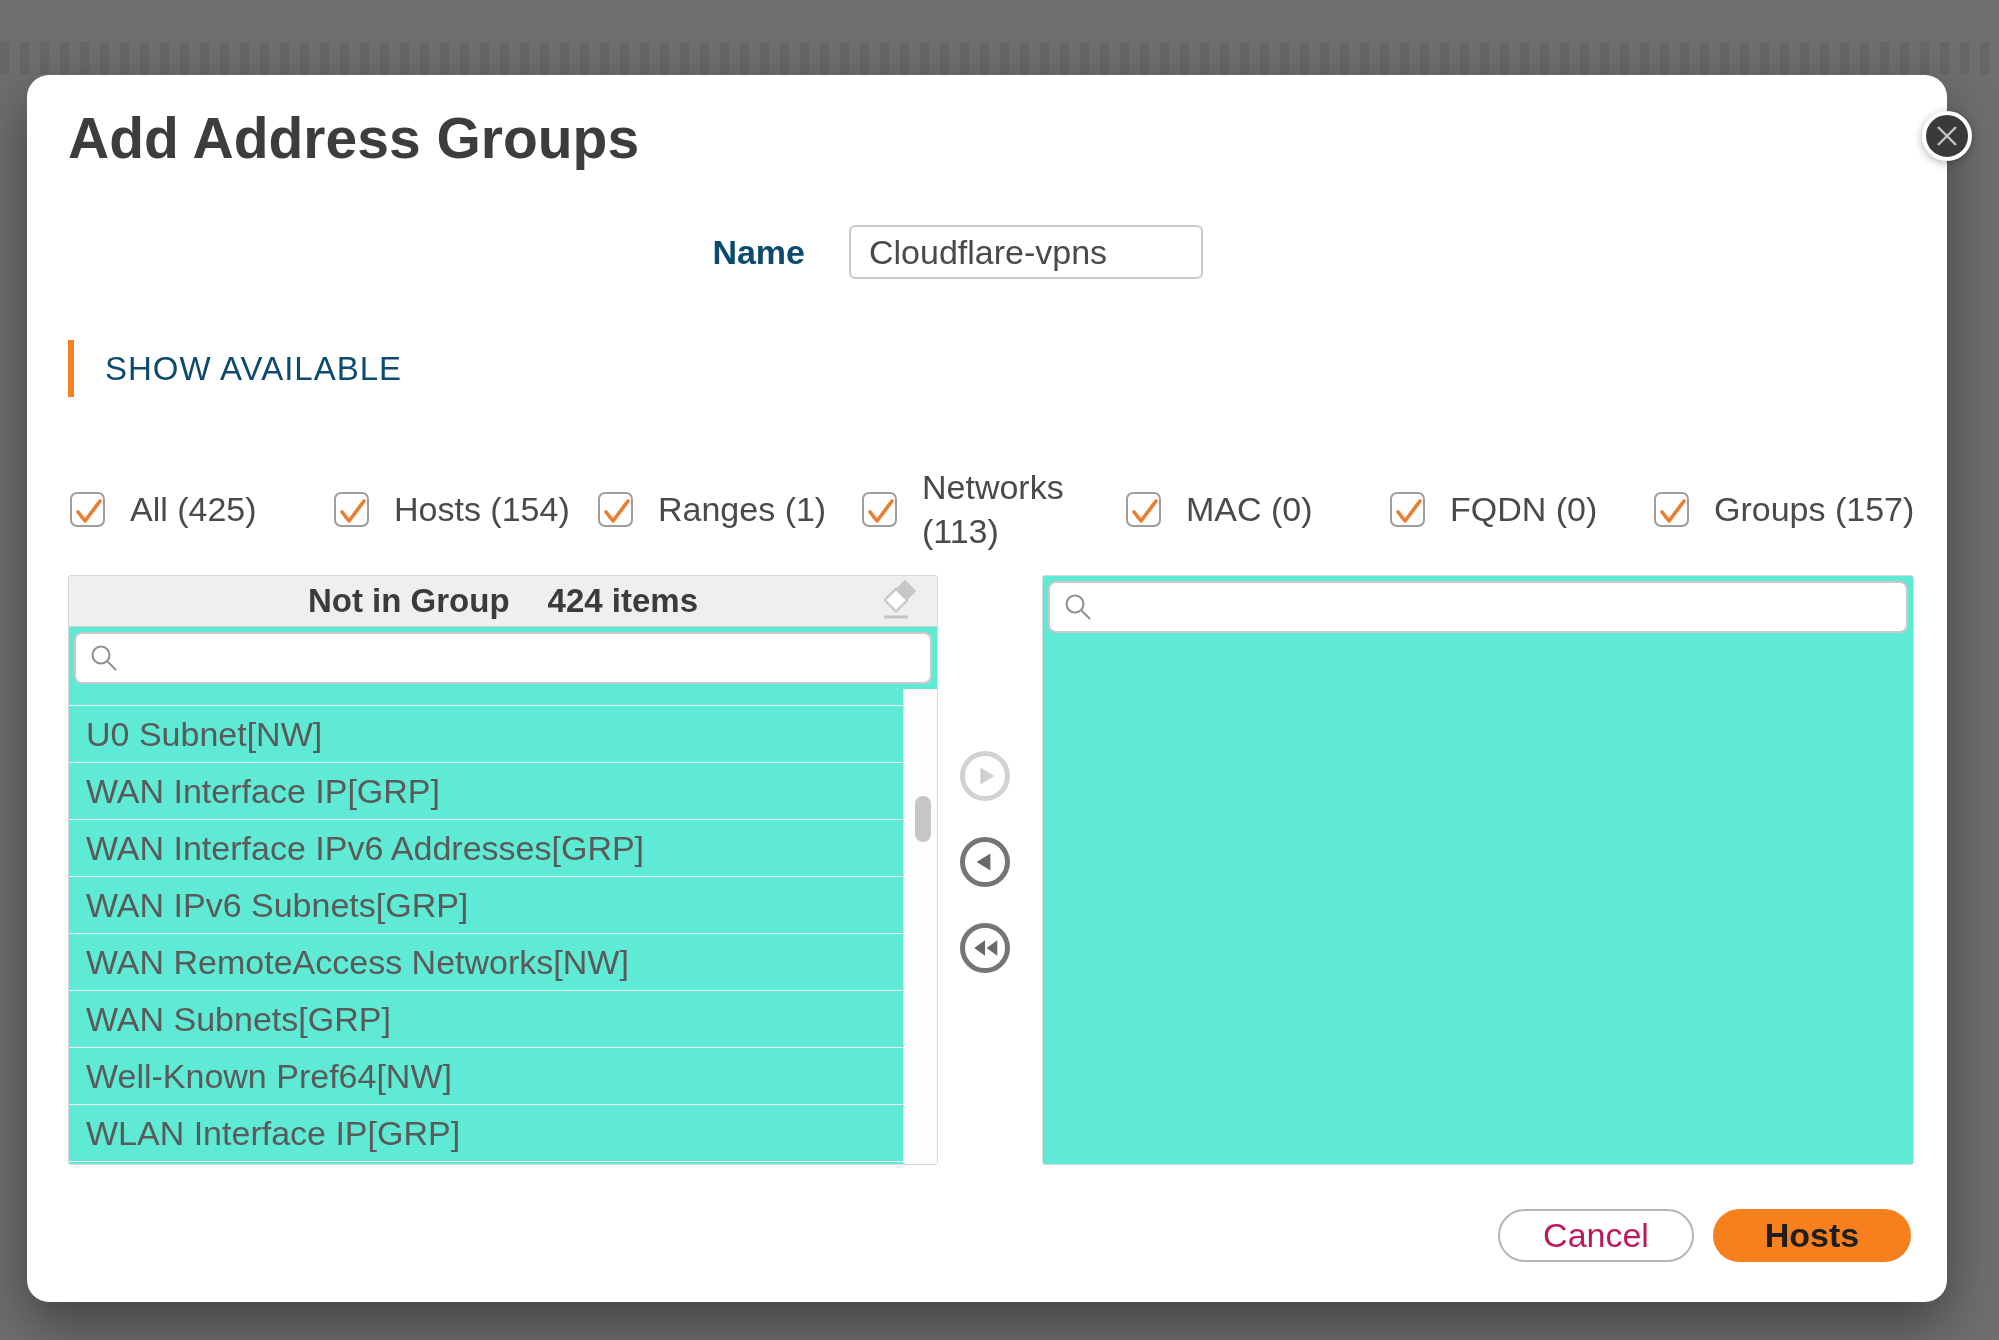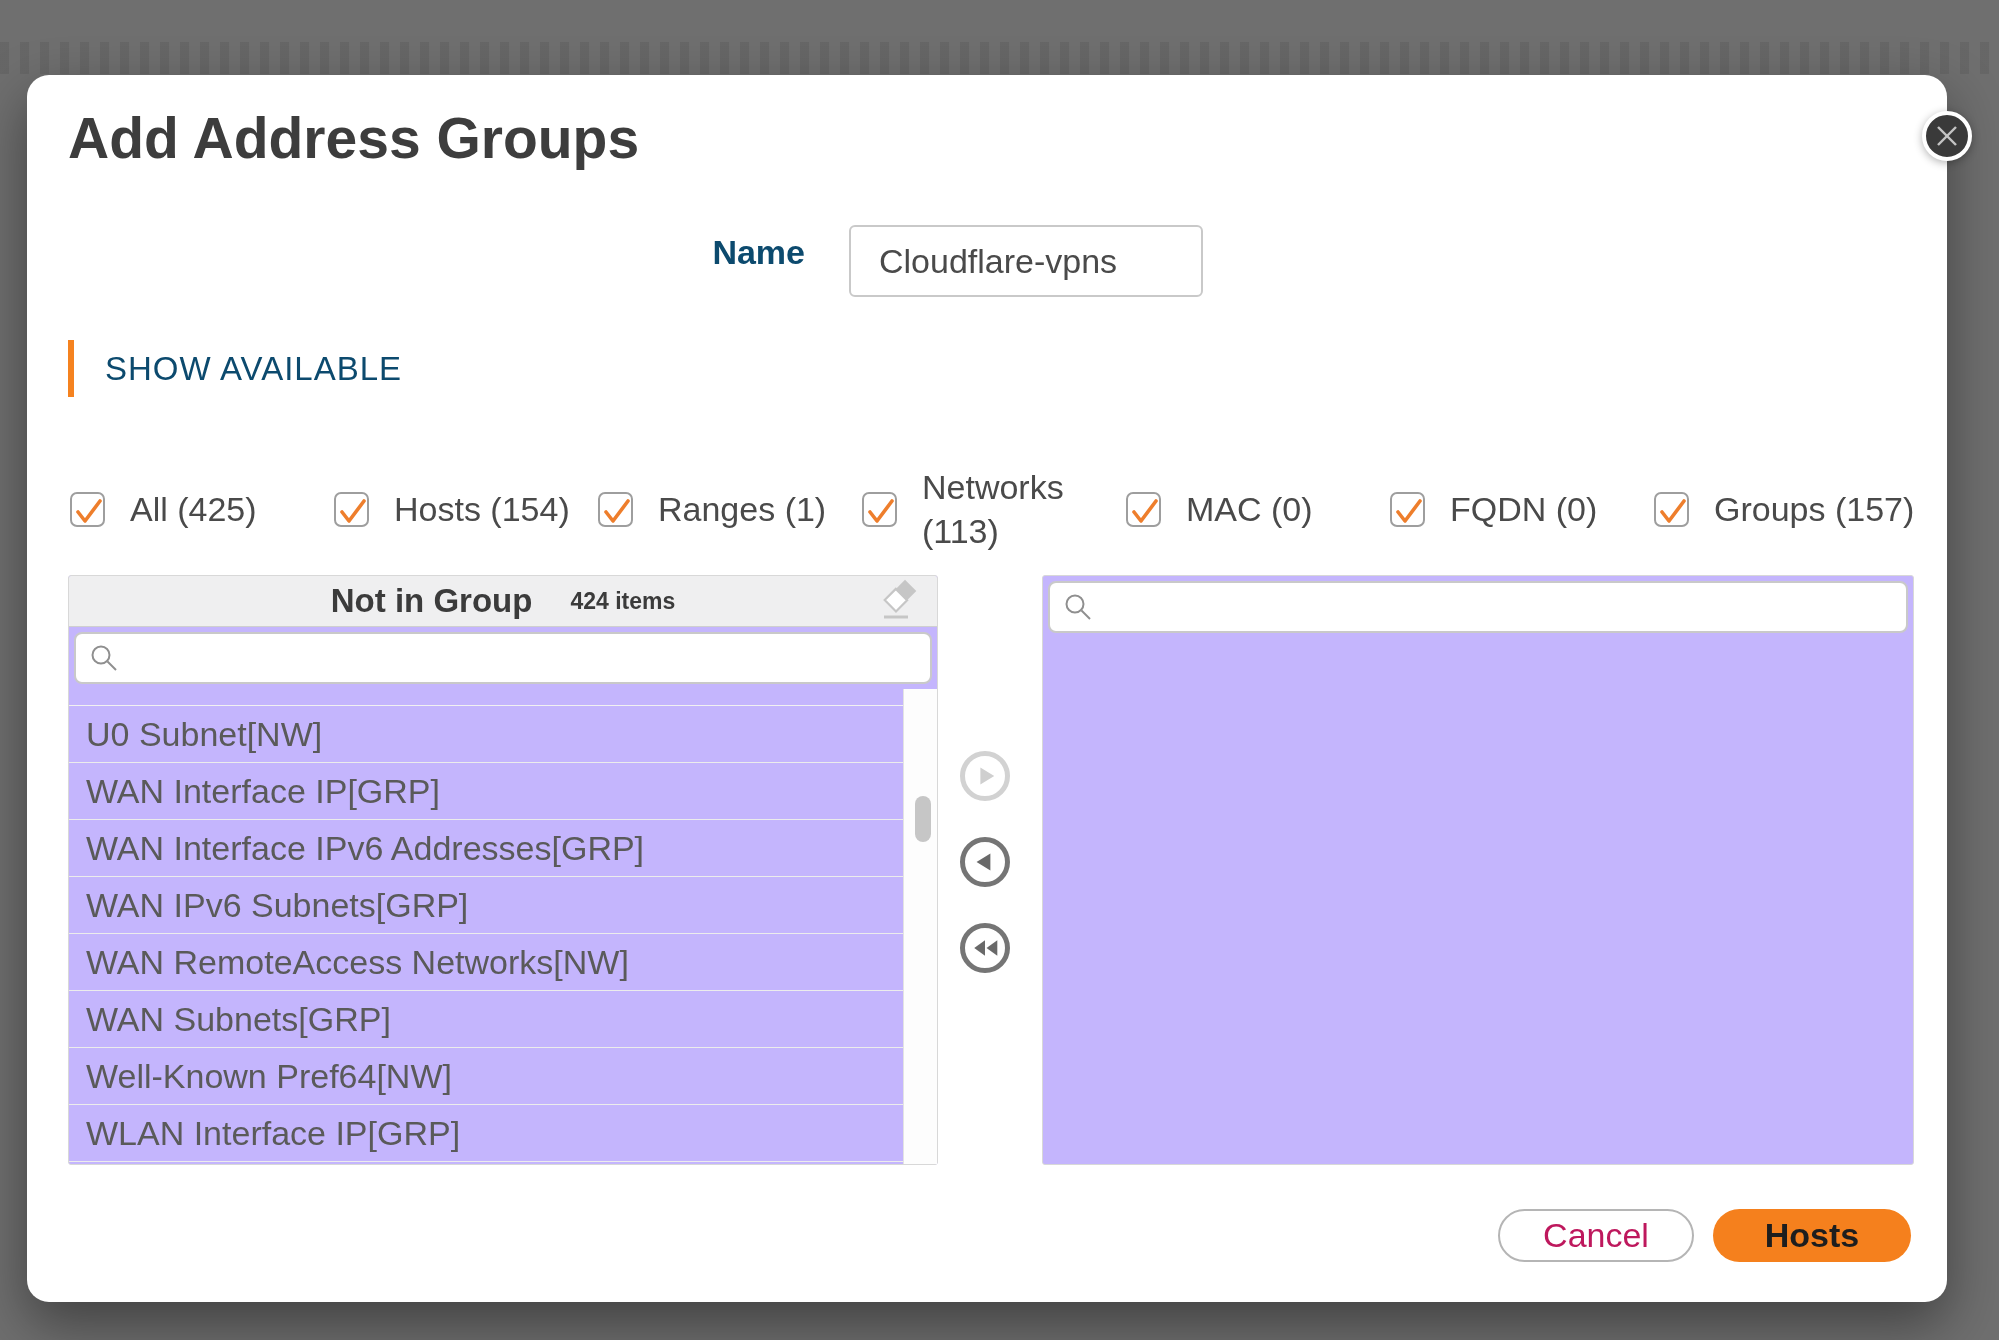--- a/index.html
+++ b/index.html
@@ -32,23 +32,23 @@
     position:absolute;left:41px;top:30px;
     font-size:57px;line-height:66px;font-weight:bold;color:#3d3d3d;
   }
   .name-row{position:absolute;left:0;top:150px;width:1920px;height:55px;}
   .name-label{
     position:absolute;left:580px;width:198px;top:0;height:55px;
     display:flex;align-items:center;justify-content:flex-end;
     font-size:34px;font-weight:bold;color:#0c4a6e;
   }
   .name-input{
-    position:absolute;left:822px;top:0;width:354px;height:72px;
+    position:absolute;left:822px;top:0;width:354px;height:54px;
     border:2px solid #c9c9c9;border-radius:6px;box-sizing:border-box;
-    font-size:34px;color:#4a4a4a;padding:0 28px;outline:none;
+    font-size:34px;color:#4a4a4a;padding:0 18px;outline:none;
     font-family:"Liberation Sans","DejaVu Sans",sans-serif;background:#fff;
   }
   .section-head{
     position:absolute;left:41px;top:265px;height:57px;
     display:flex;align-items:center;
   }
   .section-bar{width:6px;height:57px;background:#f5821f;margin-right:31px;}
   .section-label{font-size:33px;color:#0c4a6e;letter-spacing:1px;}
   .filters{
     position:absolute;left:43px;top:379px;height:110px;width:1870px;
@@ -64,32 +64,32 @@
   }
   .cb svg{position:absolute;left:-2px;top:-1px;}
   .filter-label{
     font-size:34px;color:#4a4a4a;line-height:44px;white-space:pre-line;
   }
   .panels{
     position:absolute;left:41px;top:500px;width:1846px;height:590px;
   }
   .panel{
     position:absolute;top:0;height:590px;box-sizing:border-box;
-    border:1px solid #d8d8d8;border-radius:3px;background:#c4b5fd;
+    border:1px solid #d8d8d8;border-radius:3px;background:#5eead4;
     display:flex;flex-direction:column;
   }
   .panel-left{left:0;width:870px;}
   .panel-right{left:974px;width:872px;}
   .panel-header{
     position:relative;height:50px;flex:none;background:#efeff0;
     border-bottom:1px solid #cfcfcf;border-radius:2px 2px 0 0;
     display:flex;align-items:center;justify-content:center;
   }
   .panel-title{font-size:33px;font-weight:bold;color:#3b3b3b;}
-  .panel-count{font-size:23px;font-weight:bold;color:#3b3b3b;margin-left:38px;}
+  .panel-count{font-size:33px;font-weight:bold;color:#3b3b3b;margin-left:38px;}
   .eraser-btn{
     position:absolute;right:12px;top:1px;width:52px;height:48px;
     display:flex;align-items:center;justify-content:center;cursor:pointer;
     background:transparent;border:none;padding:0;
   }
   .search-wrap{padding:5px;flex:none;}
   .search-box{
     position:relative;height:52px;border:2px solid #c9c9c9;border-radius:8px;
     box-sizing:border-box;display:flex;align-items:center;background:#fff;
   }

